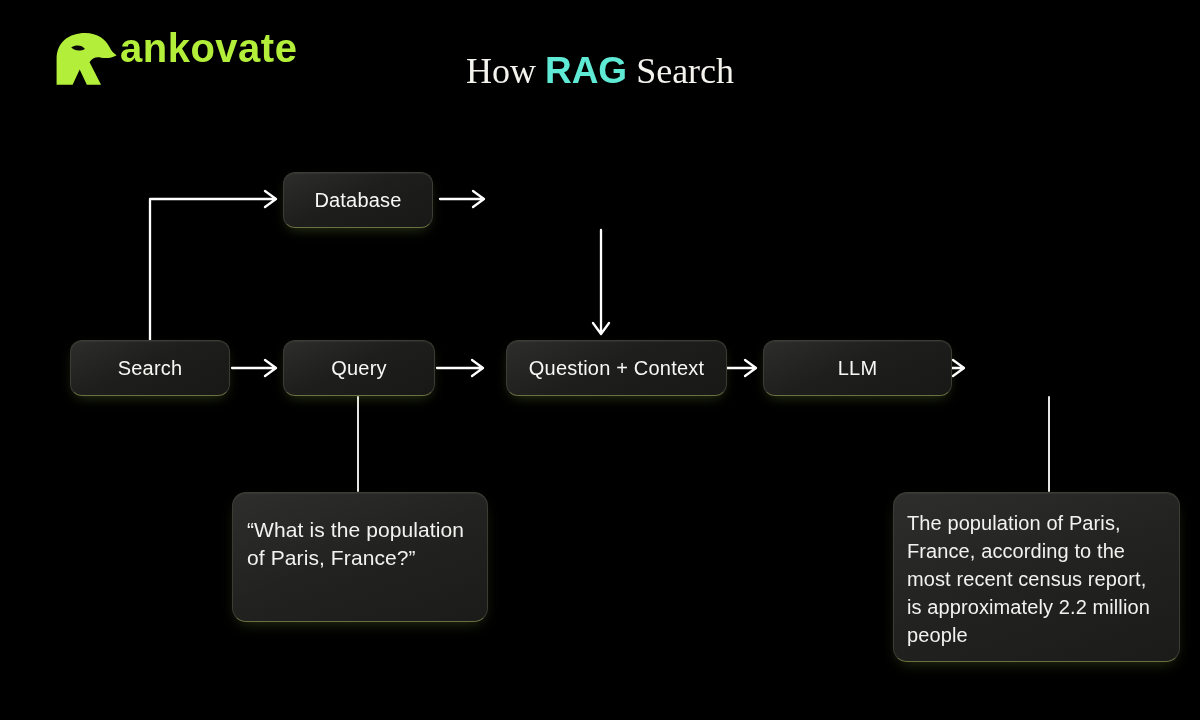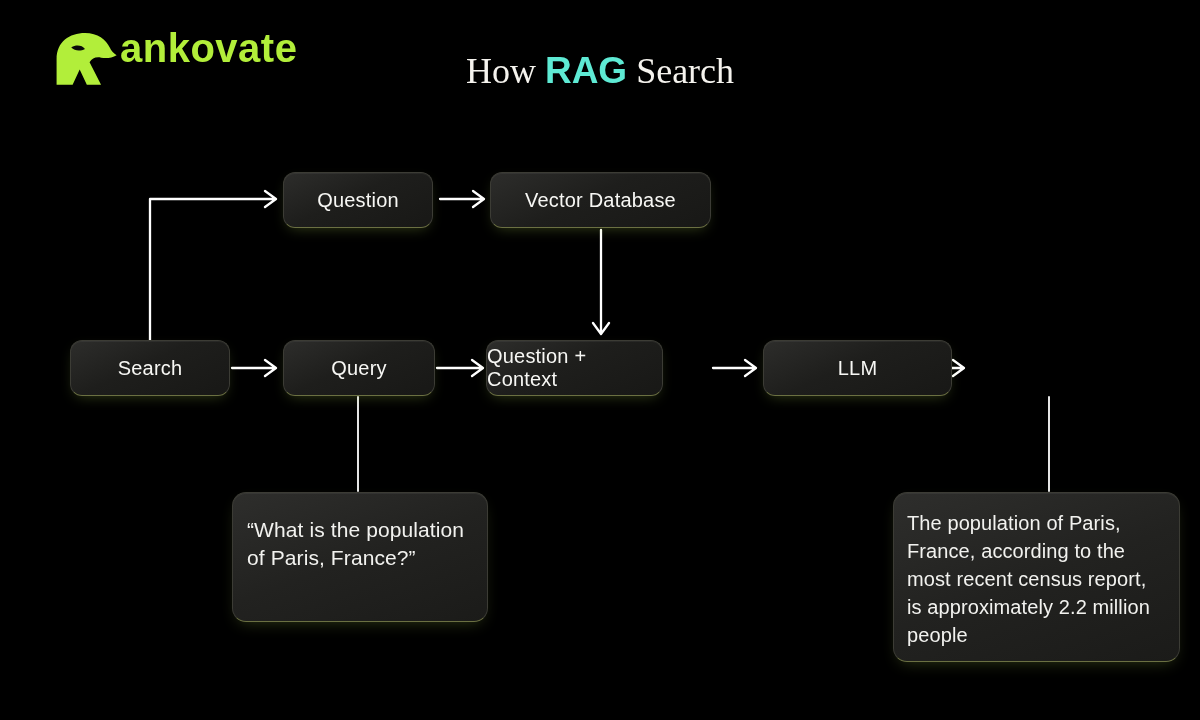--- a/index.html
+++ b/index.html
@@ -34,21 +34,21 @@
     border: 1px solid #3c3c35;
     border-bottom-color: #6b7042;
     border-radius: 12px;
     box-shadow: 0 5px 14px -5px rgba(190, 230, 95, 0.28), inset 0 1px 0 rgba(255,255,255,0.05);
     color: #f7f7f4; font-size: 20px; letter-spacing: 0.2px;
   }
   .n-encoder          { left: 283px; top: 172px; width: 150px; }
   .n-vectordb         { left: 490px; top: 172px; width: 221px; }
   .n-search           { left:  70px; top: 340px; width: 160px; }
   .n-query            { left: 283px; top: 340px; width: 152px; }
-  .n-question         { left: 486px; top: 340px; width: 177px; }
+  .n-question         { left: 506px; top: 340px; width: 221px; }
   .n-llm              { left: 763px; top: 340px; width: 189px; }
   .n-answer           { left: 971px; top: 340px; width: 157px; }
 
   
   .callout {
     position: absolute;
     background: linear-gradient(160deg, #2e2e2c 0%, #222220 50%, #1b1b19 100%);
     border: 1px solid #3c3c35;
     border-bottom-color: #6b7042;
     border-radius: 14px;
@@ -94,22 +94,21 @@
 
     <path d="M713 368 L754 368 M745 360 L756 368 L745 376"></path>
 
     <path d="M922 368 L962 368 M953 360 L964 368 L953 376"></path>
 
     <path stroke-width="1.8" d="M358 397 L358 491"></path>
 
     <path stroke-width="1.8" d="M1049 397 L1049 491"></path>
   </svg>
 
-  <div class="node n-encoder">Question</div>
-  <div class="node n-vectordb">Vector Database</div>
+  <div class="node n-encoder">Database</div>
   <div class="node n-search">Search</div>
   <div class="node n-query">Query</div>
   <div class="node n-question">Question + Context</div>
   <div class="node n-llm">LLM</div>
 
   <div class="callout c-query">“What is the population of Paris, France?”</div>
   <div class="callout c-answer">The population of Paris, France, according to the most recent census report, is approximately 2.2 million people</div>
 
 </div>
 

